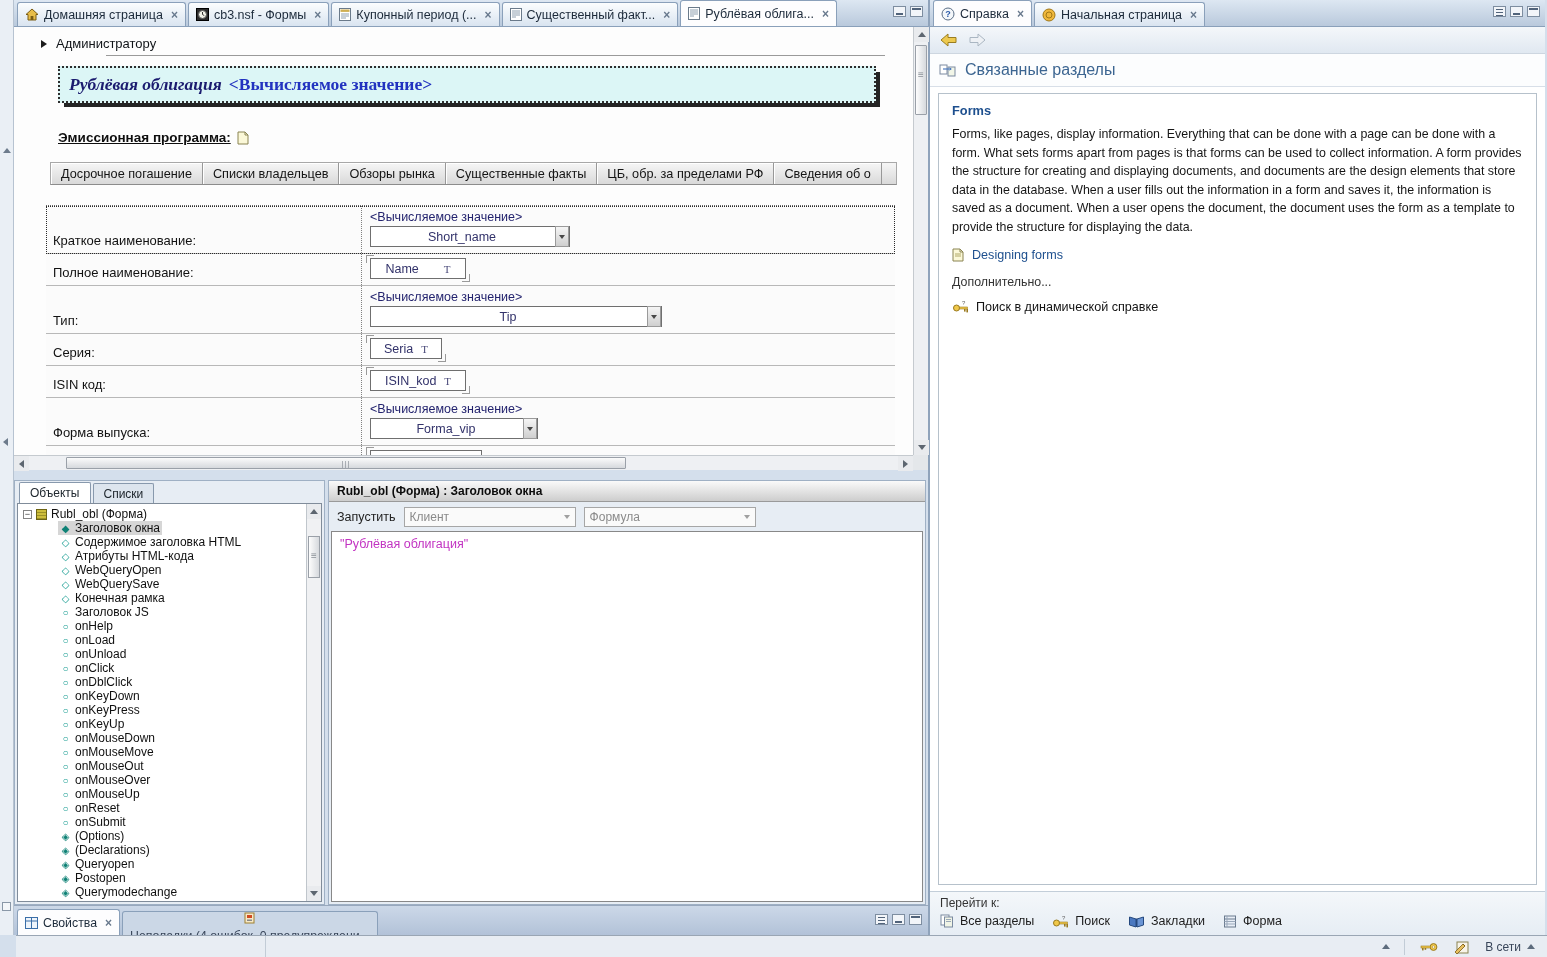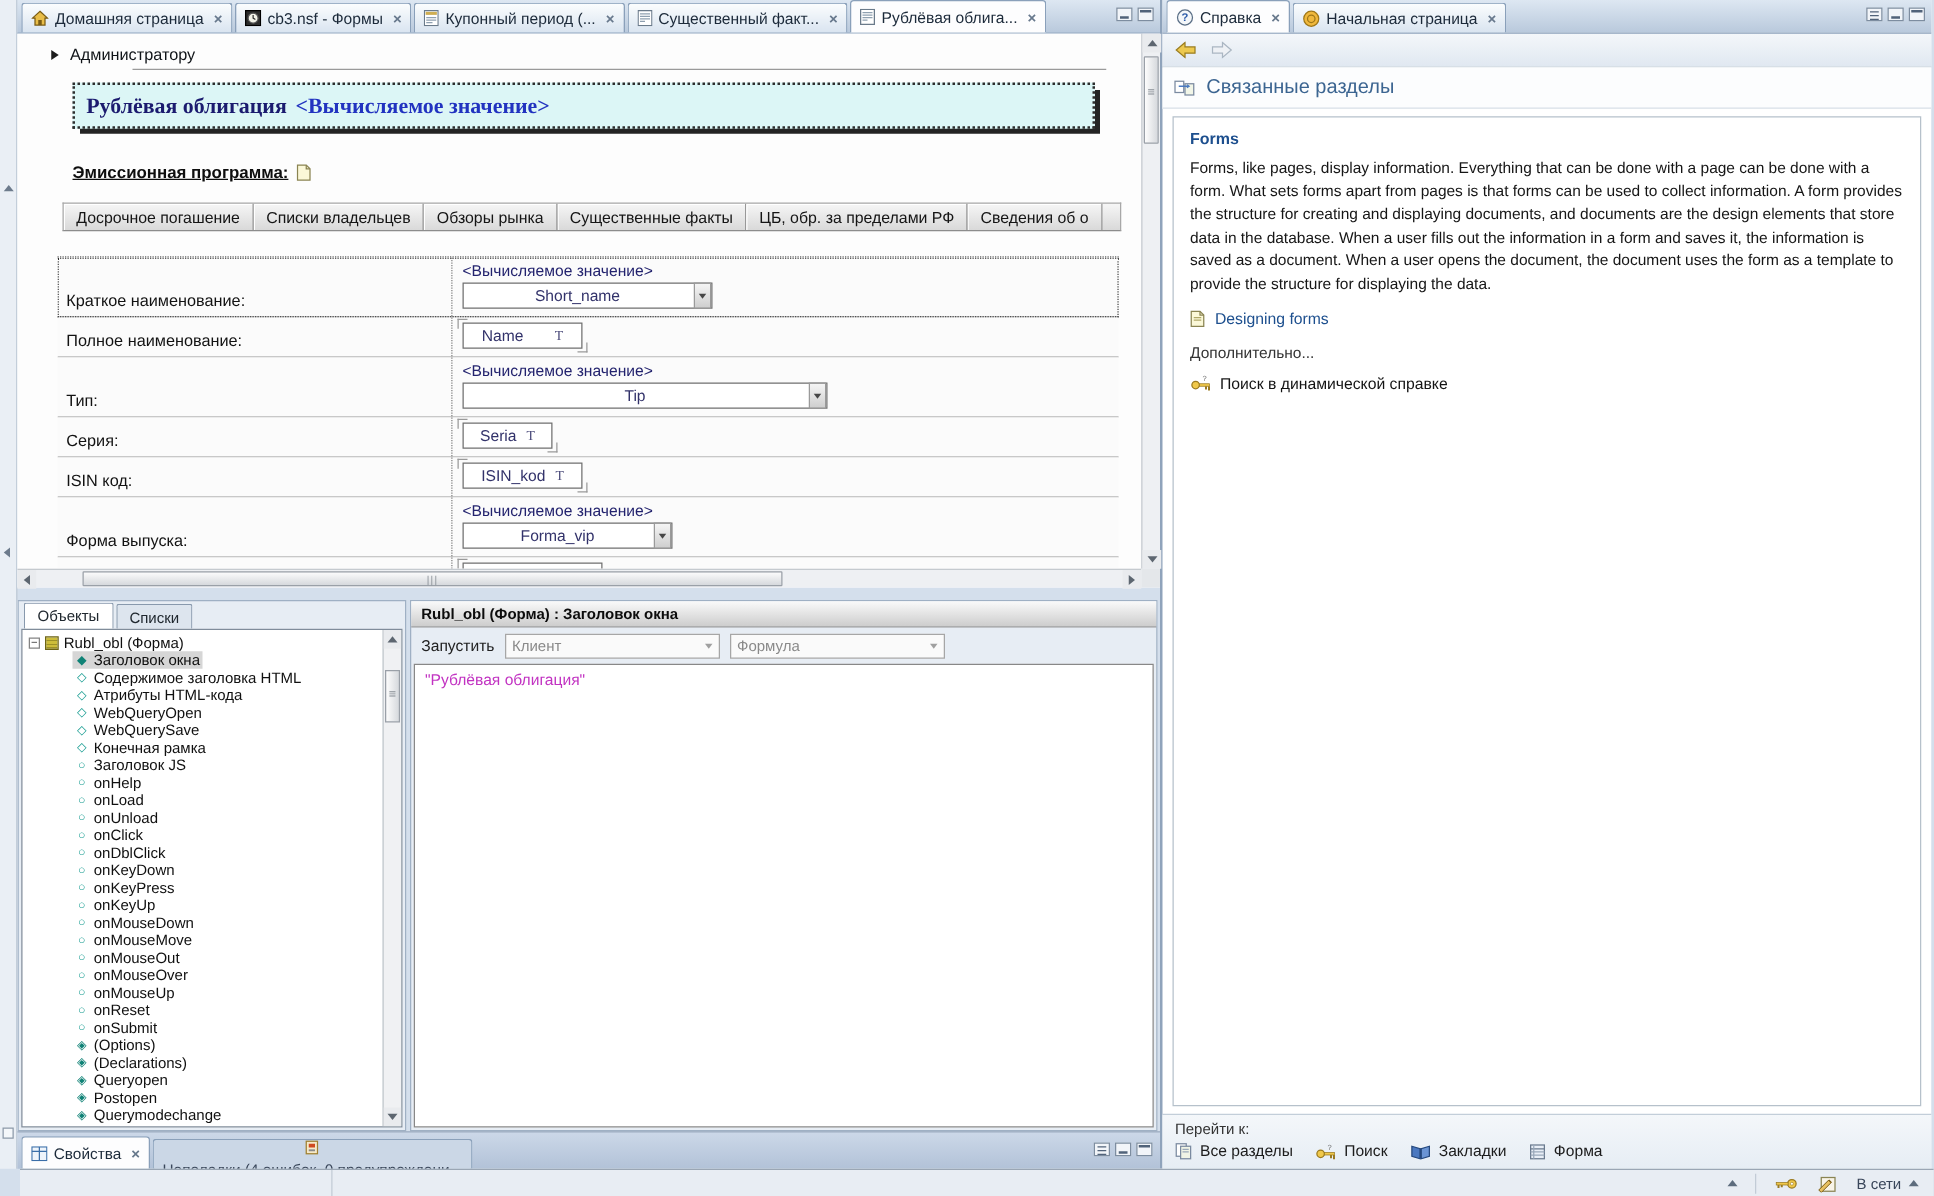--- a/index.html
+++ b/index.html
@@ -45,21 +45,21 @@
             display:flex; align-items:center; justify-content:center; color:#8a9097; font-size:8px; letter-spacing:1px; }
   .vthumb::after { content:"≡"; position:absolute; left:0; right:0; top:24px; text-align:center; color:#8a9097; font-size:10px; line-height:10px; }
 
   .admin-row { padding-top:9px; display:flex; align-items:center; gap:9px; font-size:13px; color:#101418; }
   .admin-arrow { margin-left:13px; width:0; height:0; border-top:4px solid transparent; border-bottom:4px solid transparent; border-left:6px solid #1c1c1c; }
   .section-line { height:1px; background:#9a9a9a; margin:4px 28px 0 78px; }
 
   .banner { margin:10px 0 0 30px; width:818px; height:37px; background:#dcf6f6; border:2px dotted #2d2d2d;
             box-shadow:5px 5px 0 -1px #242424; display:flex; align-items:center; gap:7px; padding:0 9px;
             font-family:"Liberation Serif", serif; font-weight:bold; font-size:17.5px; }
-  .banner-title { color:#1b1b6f; }
+  .banner-title { color:#1b1b6f;font-style:italic; }
   .banner-computed { color:#2233c0; }
 
   .emission-row { margin:27px 0 0 30px; display:flex; align-items:center; gap:6px; font-weight:bold; font-size:13.5px; color:#0e0e0e;text-decoration:underline; }
 
   .form-tabs { margin:17px 0 0 22px; width:847px; height:23px; display:flex; background:linear-gradient(#f6f6f6,#d9d9d9);
                border:1px solid #a8a8a8; border-bottom-color:#8c8c8c; }
   .form-tab { padding:0 10px; display:flex; align-items:center; height:100%; border-right:1px solid #989898;
               box-shadow:inset 1px 1px 0 #fff; font-size:12.7px; color:#151515; white-space:nowrap; }
 
   .fields { margin:20px 0 0 18px; width:849px; border-top:1px dotted #666; overflow:hidden; }

